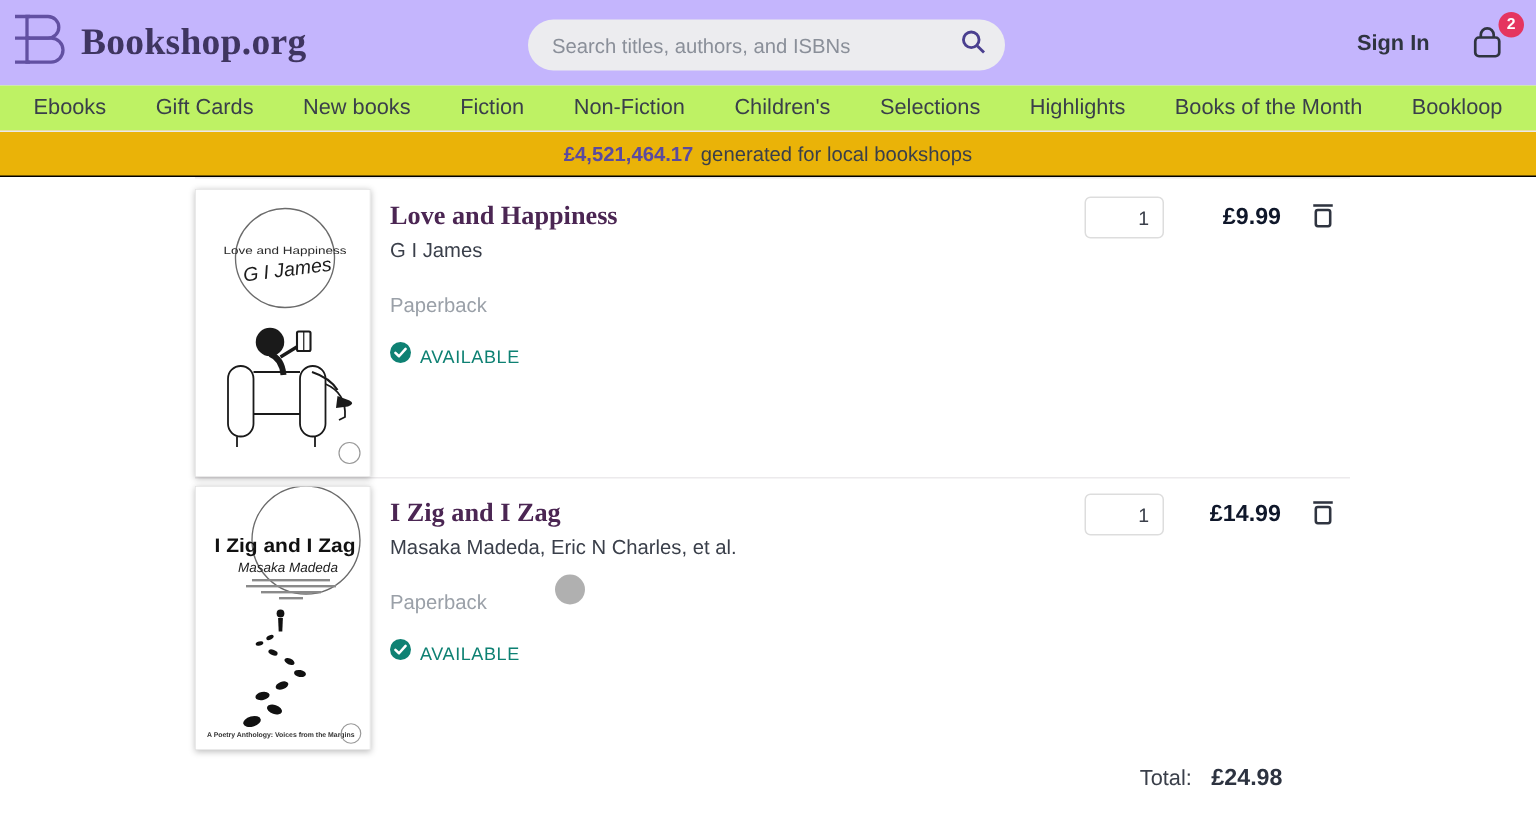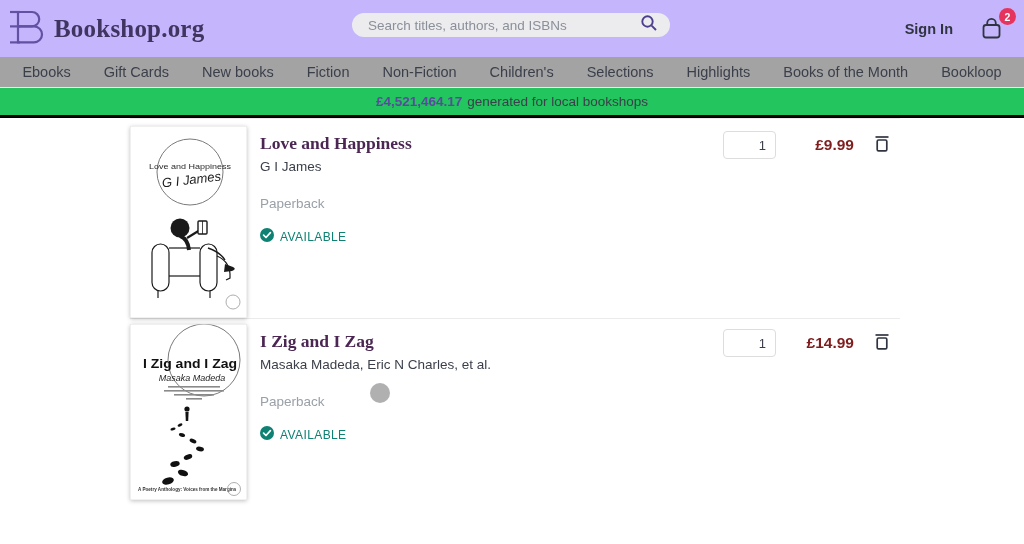--- a/index.html
+++ b/index.html
@@ -4,56 +4,56 @@
 <style>
   * { margin:0; padding:0; box-sizing:border-box; }
   html,body { width:1024px; height:544px; overflow:hidden; background:#fff;
     font-family:"Liberation Sans", sans-serif; -webkit-font-smoothing:antialiased; }
   .page { position:relative; width:1024px; height:544px; background:#fff; }
 
   
   .header { display:flex; align-items:center; height:57px; padding:0 14px 0 8px; background:#c4b5fd; }
   .brand { display:flex; align-items:center; gap:8px; cursor:pointer; }
   .brand-text { font-family:"Liberation Serif", serif; font-size:25px; font-weight:600; color:#3f3560; letter-spacing:.2px; }
-  .search-wrap { position:absolute; left:352px; top:13px; width:318px; height:24px;
+  .search-wrap { position:absolute; left:352px; top:13px; width:318px; height:34px;
     background:#ececef; border-radius:17px; display:flex; align-items:center; padding:0 12px 0 16px; }
   .search-input { flex:1; border:none; background:transparent; outline:none; font-size:13.5px; color:#3a3f4a;
     font-family:"Liberation Sans", sans-serif; }
   .search-input::placeholder { color:#8a8f99; }
   .hdr-right { margin-left:auto; display:flex; align-items:center; gap:26px; }
   .hdr-link { font-size:14.5px; font-weight:700; color:#2f3440; cursor:pointer; white-space:nowrap; }
   .cart-wrap { position:relative; cursor:pointer; padding:4px 6px 0 0; }
   .cart-badge { position:absolute; top:-4px; right:-6px; min-width:17px; height:17px; border-radius:9px;
     background:#e5355f; color:#fff; font-size:10.5px; font-weight:700; display:flex; align-items:center; justify-content:center; }
 
   
-  .nav { display:flex; justify-content:center; gap:33px; align-items:center; height:30px; background:#a3a3a3; }
+  .nav { display:flex; justify-content:center; gap:33px; align-items:center; height:30px; background:#bef264; }
   .nav-item { font-size:14.5px; color:#3a3f4a; cursor:pointer; white-space:nowrap; }
 
   
-  .banner { height:31px; background:#22c55e; border-top:1px solid #e9e9eb; border-bottom:3px solid #000000;
+  .banner { height:31px; background:#eab308; border-top:1px solid #e9e9eb; border-bottom:1px solid #000000;
     display:flex; align-items:center; justify-content:center; gap:5px; font-size:13.5px; }
   .banner-amount { color:#5b4a9e; font-weight:700; }
   .banner-text { color:#3a3f4a; }
 
   
   .content { width:770px; margin-left:130px; }
   .cart-row { display:flex; border-top:1px solid #eceaec; padding-top:7px; }
   .cart-row.second { padding-top:5px; }
   .cover { flex:0 0 117px; background:#fff; box-shadow:0 1px 4px rgba(0,0,0,.25); border-radius:1px; }
   .details { flex:1; padding:7px 0 0 13px; }
   .bk-title { font-family:"Liberation Serif", serif; font-size:17.5px; font-weight:700; color:#4b2653; cursor:pointer; }
   .bk-authors { font-size:13.5px; color:#3a3f4a; margin-top:5px; }
   .bk-format { font-size:13.5px; color:#9aa0a8; margin-top:22px; }
   .avail { display:flex; align-items:center; gap:6px; margin-top:17px; }
   .avail-label { font-size:12px; font-weight:400; letter-spacing:.4px; color:#0e8173; }
   .row-right { display:flex; align-items:flex-start; padding-top:5px; }
   .qty-input { width:53px; height:28px; border:1px solid #ddd; border-radius:4px; text-align:right;
     padding-right:9px; font-size:13px; color:#3a3f4a; outline:none; background:#fff; font-family:"Liberation Sans", sans-serif; }
-  .price { width:78px; text-align:right; font-size:15.5px; font-weight:700; color:#7f1d1d; padding-top:5px; }
+  .price { width:78px; text-align:right; font-size:15.5px; font-weight:700; color:#0f172a; padding-top:5px; }
   .trash-btn { margin-left:20px; margin-right:10px; padding-top:3px; cursor:pointer; background:none; border:none; }
 
   .total-row { display:flex; justify-content:flex-end; align-items:baseline; gap:13px; padding:10px 45px 0 0; }
   .total-label { font-size:14.5px; color:#3a3f4a; }
   .total-value { font-size:15.5px; font-weight:700; color:#2d3340; }
 
   
   .cursor-dot { position:absolute; left:370px; top:383px; width:20px; height:20px; border-radius:50%;
     background:#a9a9a9; opacity:.92; pointer-events:none; }
 
@@ -231,16 +231,20 @@
           <span>
             <svg width="16" height="18" viewBox="0 0 16 18" fill="none" stroke="#2f3440" stroke-width="1.7">
               <line x1="1.5" y1="3" x2="14.5" y2="3"></line>
               <rect x="3.2" y="6" width="9.6" height="10.8" rx="1.4"></rect>
             </svg>
           </span>
         </button>
       </div>
     </div>
 
+    <div class="total-row">
+      <span class="total-label">Total:</span>
+      <span class="total-value">£24.98</span>
+    </div>
   </div>
 
   <div class="cursor-dot"></div>
 </div>
 
 </body></html>

